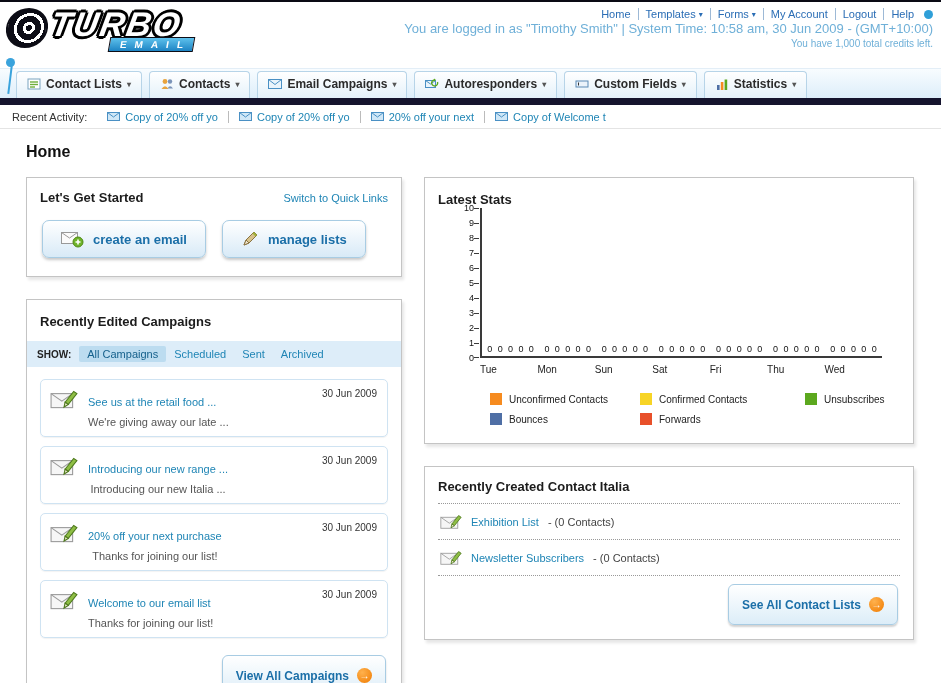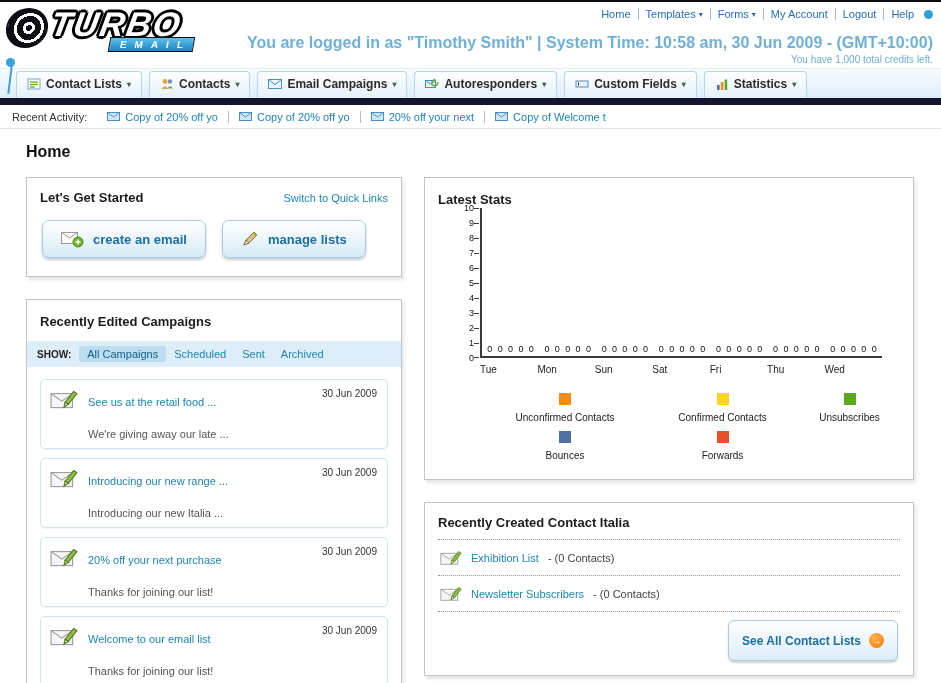--- a/index.html
+++ b/index.html
@@ -23,21 +23,21 @@
                 transform: skew(-10deg); margin-top: -5px; margin-left: 58px; }
   .logo-tail { position: absolute; left: 0px; top: 52px; width: 9px; height: 9px; border-radius: 50%; background: #3aa3dc; }
   .logo-tail::after { content: ""; position: absolute; left: 3px; top: 8px; width: 2px; height: 28px; background: #3aa3dc; transform: rotate(7deg); }
 
   .header-right { text-align: right; padding-top: 2px; }
   .header-links { font-size: 11px; display: flex; justify-content: flex-end; align-items: center; }
   .header-links a { color: #2a6db5; padding: 0 7px; border-right: 1px solid #9db9d6; display: flex; align-items: center; gap: 3px; }
   .header-links a.no-sep { border-right: none; }
   .header-links .caret { font-size: 8px; color: #2a6db5; }
   .header-dot { width: 9px; height: 9px; border-radius: 50%; background: #2f9fd8; margin-left: 3px; flex: none; }
-  .login-line { font-size: 16px; color: #6fb0d8; margin-top: 14px; font-weight: bold; }
+  .login-line { font-size: 13px; color: #6fb0d8; margin-top: 1px; }
   .credits-line { font-size: 10px; color: #6fb0d8; margin-top: 2px; }
 
   
   .navbar { display: flex; gap: 7px; padding: 4px 6px 0 16px; background: linear-gradient(#f8fcff, #ddeefa);
             border-top: 1px solid #e3eef7; height: 30px; align-items: flex-end; }
   .nav-tab { display: flex; align-items: center; gap: 5px; background: linear-gradient(#ffffff, #e4f1fa);
              border: 1px solid #b7d4e8; border-bottom: none; border-radius: 4px 4px 0 0; padding: 5px 10px 7px;
              font-size: 12px; font-weight: bold; color: #2b2b2b; cursor: pointer; }
   .nav-tab .caret { font-size: 8px; color: #555; }
   .nav-underline { height: 7px; background: #15142e; }
@@ -69,21 +69,21 @@
              font-size: 13px; box-shadow: 0 2px 3px rgba(0,0,0,0.22); cursor: pointer; }
 
   
   .camp-tabs { display: flex; align-items: center; background: #ddedf9; margin: 11px -13px 12px; padding: 5px 10px; font-size: 11px; }
   .show-label { font-size: 10px; font-weight: bold; color: #222; margin-right: 8px; }
   .camp-tab { color: #1f85b5; padding: 2px 8px; }
   .camp-tab.active { background: #bcdcf0; border-radius: 2px; color: #16618c; }
   .camp-item { display: flex; gap: 10px; border: 1px solid #cfe3f2; border-radius: 5px; padding: 8px 9px;
                margin-bottom: 9px; position: relative; box-shadow: 0 1px 1px rgba(0,0,0,0.05); align-items: flex-start; }
   .camp-title { font-size: 11px; color: #1f85b5; display: block; margin-top: 8px; }
-  .camp-sub { font-size: 11px; color: #555; margin-top: 20px; }
+  .camp-sub { font-size: 11px; color: #555; margin-top: 8px; text-align: center; }
   .camp-date { position: absolute; right: 10px; top: 8px; font-size: 10px; color: #333; }
   .panel-actions { display: flex; justify-content: flex-end; padding: 8px 2px 2px; }
   .small-btn { display: flex; align-items: center; gap: 8px; background: linear-gradient(#ffffff, #dcedf8);
                border: 1px solid #a8cce3; border-radius: 6px; padding: 12px 13px; color: #1b6fa8; font-weight: bold;
                font-size: 12px; box-shadow: 0 2px 2px rgba(0,0,0,0.18); cursor: pointer; }
   .arrow-circle { width: 15px; height: 15px; border-radius: 50%; background: radial-gradient(circle at 35% 30%, #ffb14d, #f07b00);
                   color: #fff; font-size: 10px; display: flex; align-items: center; justify-content: center; font-weight: bold; }
 
   
   .stats-dropdown { border: 1px solid #7f9db9; height: 21px; display: flex; align-items: center; justify-content: space-between;
@@ -94,21 +94,21 @@
   .plot { position: relative; height: 150px; border-left: 2px solid #3a3a3a; border-bottom: 2px solid #3a3a3a;
           margin-left: 28px; margin-right: 12px; }
   .ytick-label { position: absolute; font-size: 9px; color: #111; width: 18px; text-align: right; left: -26px; }
   .ytick-mark { position: absolute; width: 5px; height: 1px; background: #3a3a3a; left: -8px; }
   .groups { position: absolute; left: 0; right: 0; bottom: 0; display: flex; }
   .group { flex: 1; }
   .zeros { display: flex; justify-content: space-evenly; font-size: 9px; color: #111; padding-bottom: 2px; }
   .days { display: flex; margin-left: 28px; margin-right: 12px; margin-top: 6px; }
   .day { flex: 1; text-align: left; font-size: 10px; color: #222; }
   .legend { display: grid; grid-template-columns: 150px 165px auto; row-gap: 8px; margin: 18px 0 6px 38px; }
-  .legend-item { display: flex; align-items: center; gap: 7px; font-size: 10px; color: #222; flex-direction: column; }
+  .legend-item { display: flex; align-items: center; gap: 7px; font-size: 10px; color: #222; }
   .swatch { width: 12px; height: 12px; flex: none; }
 
   
   .cl-title { border-bottom: 1px dotted #999; padding-bottom: 9px; }
   .cl-item { display: flex; align-items: center; gap: 9px; padding: 9px 2px; border-bottom: 1px dotted #999; font-size: 11px; }
   .cl-link { color: #1f85b5; }
   .cl-suffix { color: #444; }
 </style>
 </head>
 <body>

